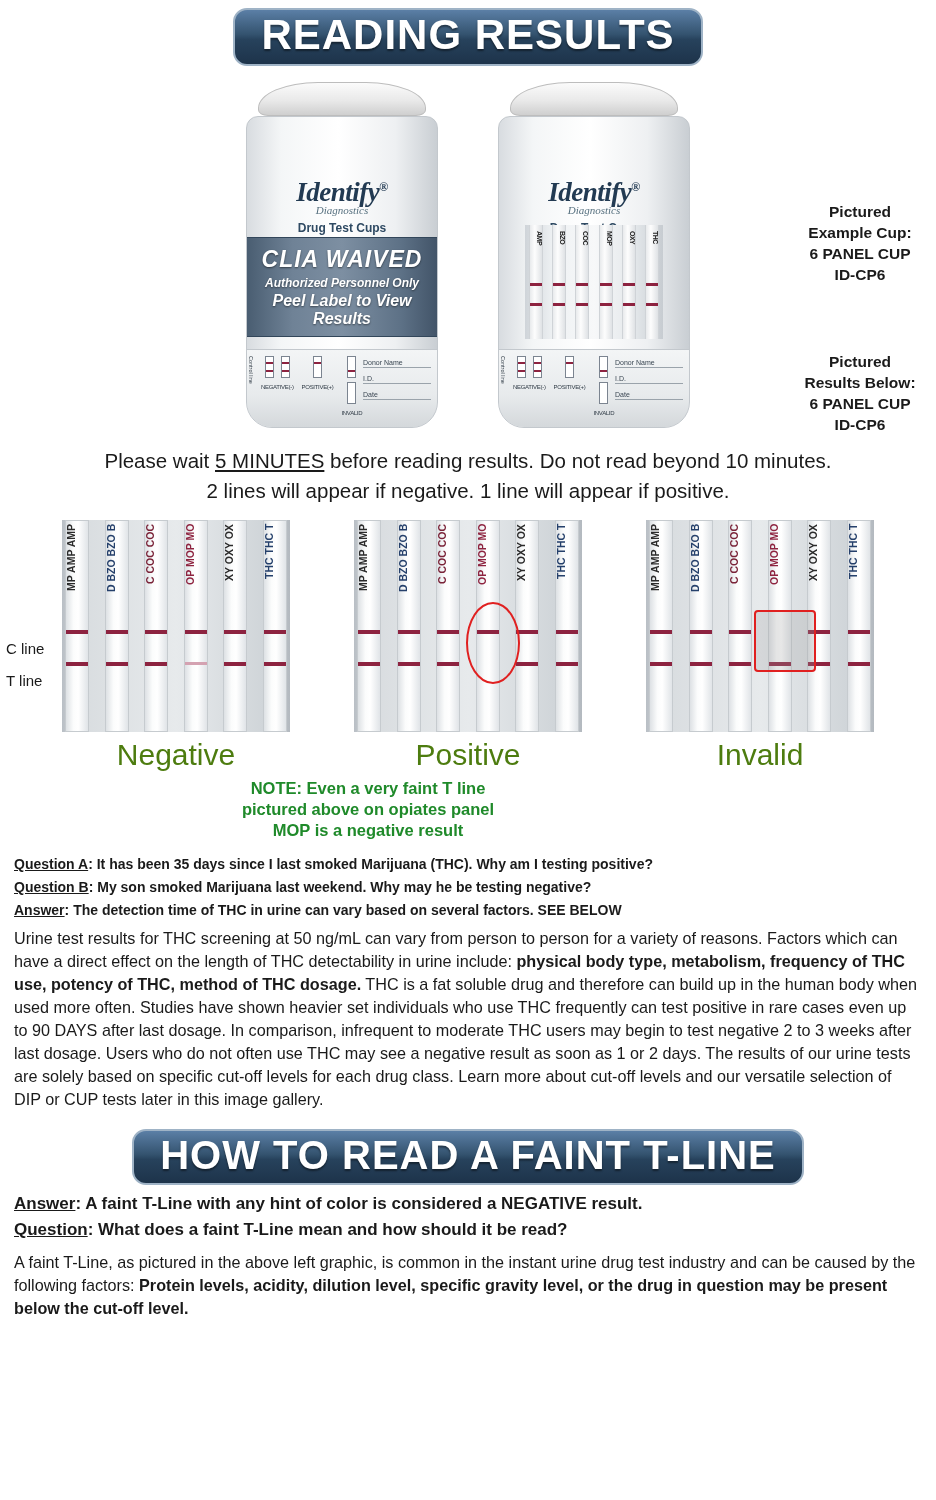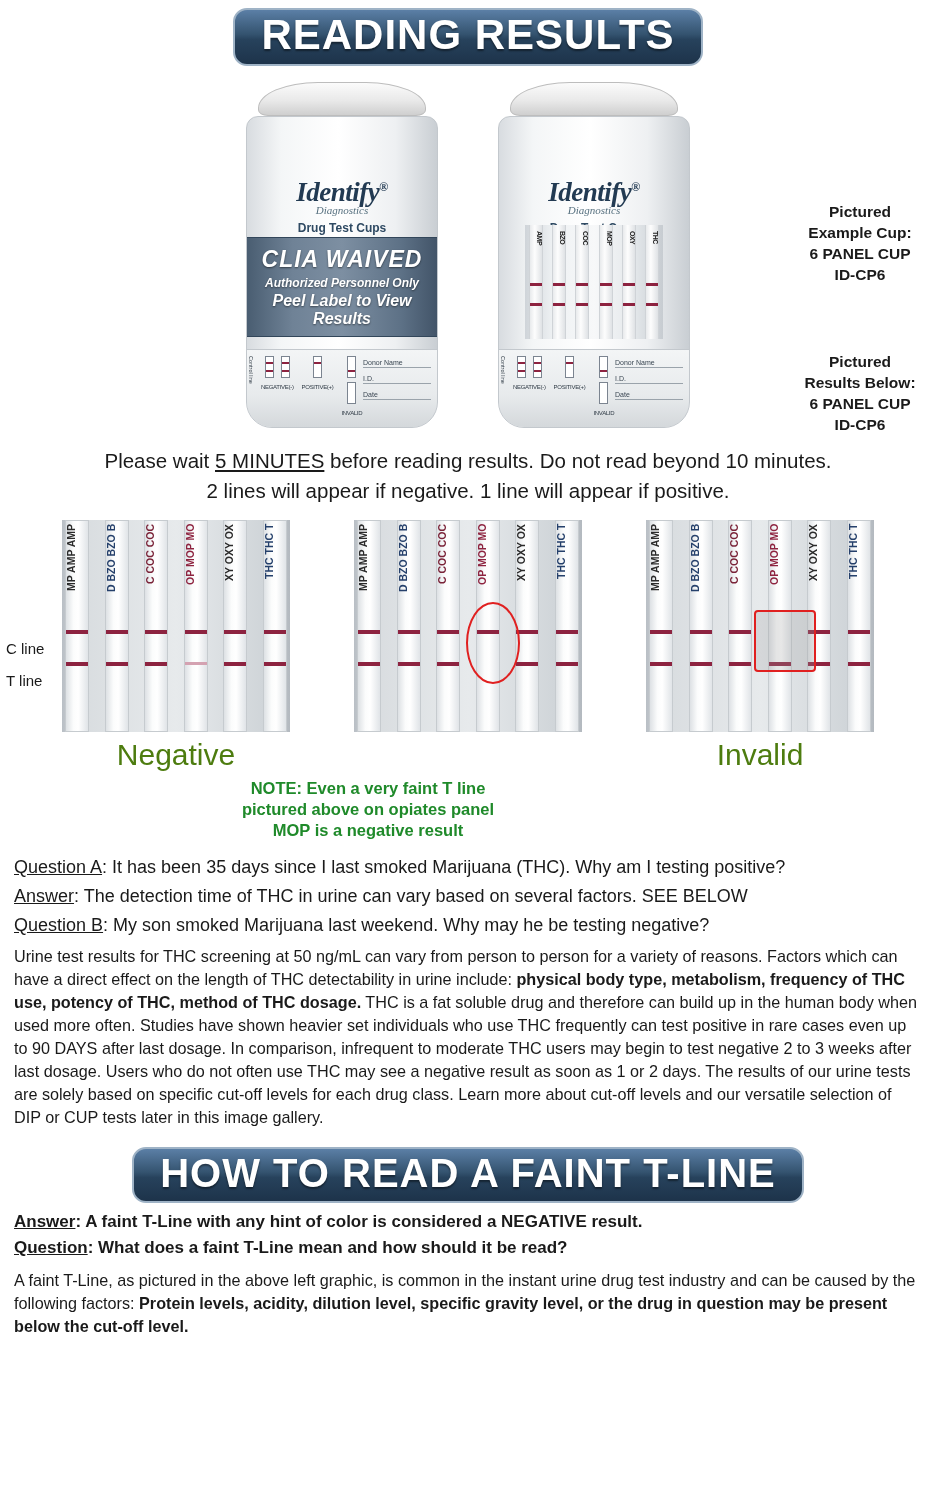--- a/index.html
+++ b/index.html
@@ -256,22 +256,22 @@
     color: #1f8a2a;
     font-weight: bold;
     font-size: 16.5px;
     line-height: 1.3;
     margin-top: 6px;
   }
 
   
   .qa-wrap { padding: 12px 14px 0 14px; }
   .qa-line {
-    font-size: 18px;
-    font-weight: normal;
+    font-size: 14px;
+    font-weight: bold;
     line-height: 1.5;
     margin-bottom: 2px;
   }
   .qa-line u { text-decoration: underline; }
   .body-para {
     font-size: 16.2px;
     line-height: 1.42;
     margin-top: 6px;
     text-align: left;
   }
@@ -500,20 +500,21 @@
             <i class="band c"></i>
             <i class="band t"></i>
           </div>
         <div class="strip">
             <span class="slabel" style="color:#25406b">THC THC T</span>
             <i class="band c"></i>
             <i class="band t"></i>
           </div>
         <div class="ellipse-mark" style="left:112px; top:82px; width:54px; height:82px;"></div>
       </div>
+      <div class="panel-title">Positive</div>
     </div>
 
     <div class="panel-col">
       <div class="strip-box">
         <div class="strip">
             <span class="slabel" style="color:#2b2b2b">MP AMP AMP</span>
             <i class="band c"></i>
             <i class="band t"></i>
           </div>
         <div class="strip">
@@ -551,24 +552,24 @@
   <div>NOTE: Even a very faint T line</div>
   <div>pictured above on opiates panel</div>
   <div>MOP is a negative result</div>
 </div>
 
 <div class="qa-wrap">
   <div class="qa-line">
     <u>Question A</u><span>: It has been 35 days since I last smoked Marijuana (THC). Why am I testing positive?</span>
   </div>
   <div class="qa-line">
+    <u>Question B</u><span>: My son smoked Marijuana last weekend. Why may he be testing negative?</span>
+  </div>
+  <div class="qa-line">
     <u>Answer</u><span>: The detection time of THC in urine can vary based on several factors. SEE BELOW</span>
-  </div>
-  <div class="qa-line">
-    <u>Question B</u><span>: My son smoked Marijuana last weekend. Why may he be testing negative?</span>
   </div>
   <div class="body-para">
     <span>Urine test results for THC screening at 50 ng/mL can vary from person to person for a variety of reasons. Factors which can have a direct effect on the length of THC detectability in urine include: </span><b>physical body type, metabolism, frequency of THC use, potency of THC, method of THC dosage.</b><span> THC is a fat soluble drug and therefore can build up in the human body when used more often. Studies have shown heavier set individuals who use THC frequently can test positive in rare cases even up to 90 DAYS after last dosage. In comparison, infrequent to moderate THC users may begin to test negative 2 to 3 weeks after last dosage. Users who do not often use THC may see a negative result as soon as 1 or 2 days. The results of our urine tests are solely based on specific cut-off levels for each drug class. Learn more about cut-off levels and our versatile selection of DIP or CUP tests later in this image gallery.</span>
   </div>
 </div>
 
 <div class="banner-wrap" style="margin-top:14px;">
   <div class="banner" id="banner-2">HOW TO READ A FAINT T-LINE</div>
 </div>
 

